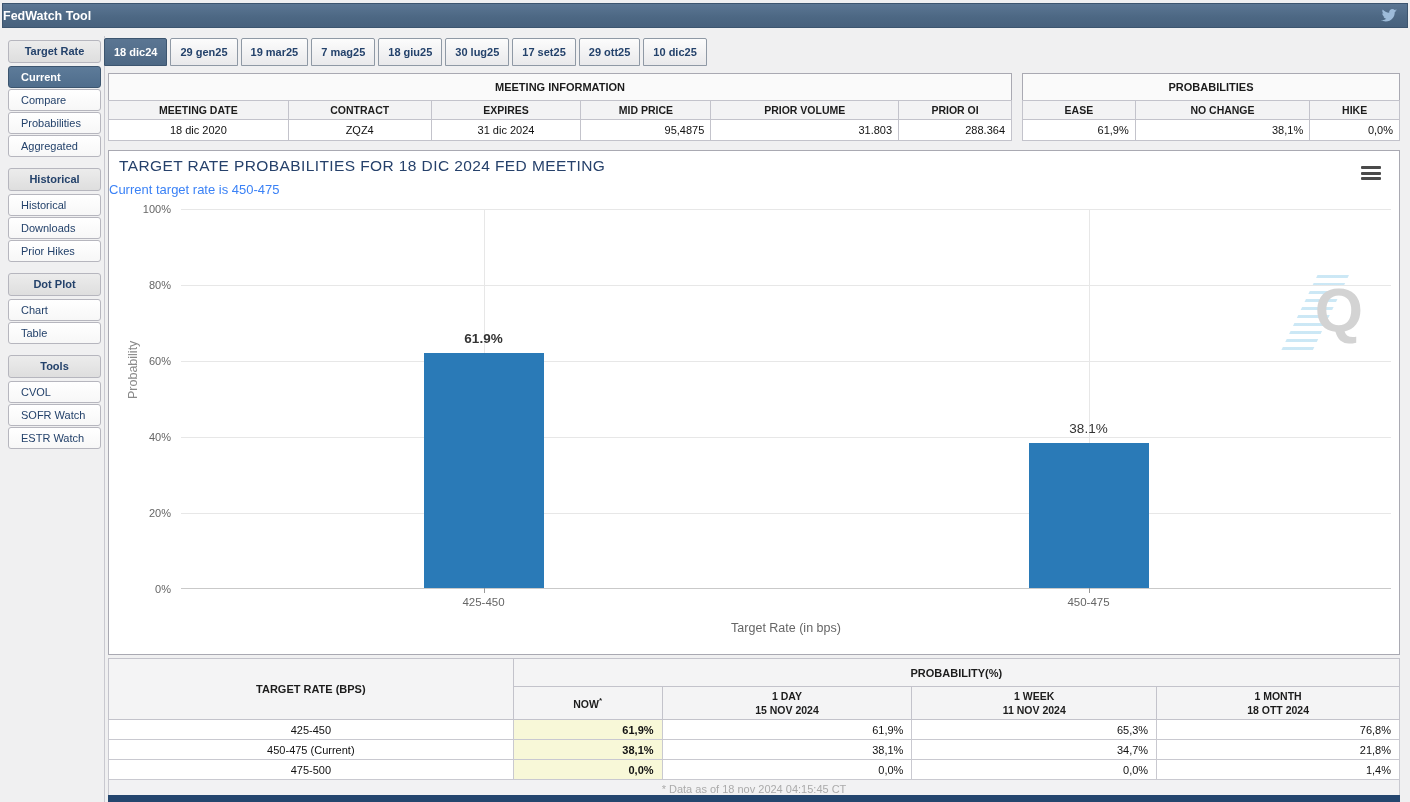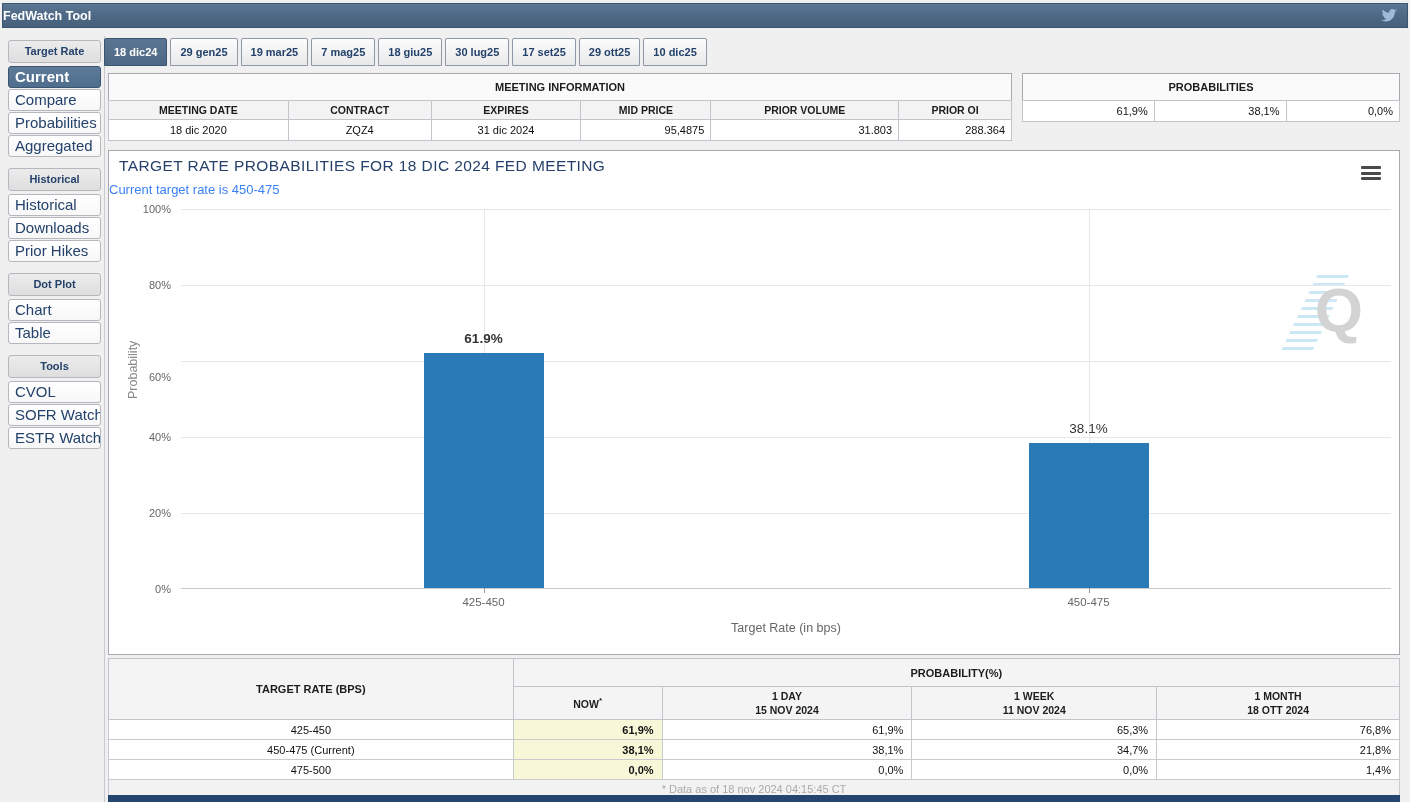--- a/index.html
+++ b/index.html
@@ -26,22 +26,22 @@
   .side-header {
     background:linear-gradient(#ececec,#dedede);
     border:1px solid #b6b6be; border-radius:3px;
     height:23px; line-height:21px; text-align:center;
     font-weight:bold; font-size:11px; color:#24426b;
     margin-bottom:3px;
   }
   .side-item {
     background:linear-gradient(#ffffff,#f7f7f7);
     border:1px solid #b6b6be; border-radius:3px;
-    height:22px; line-height:20px; padding-left:6px;
-    font-size:15px; color:#24426b; margin-bottom:1px; cursor:pointer;
+    height:22px; line-height:20px; padding-left:12px;
+    font-size:11px; color:#24426b; margin-bottom:1px; cursor:pointer;
     white-space:nowrap; overflow:hidden;
   }
   .side-item.selected {
     background:linear-gradient(#5d7b99,#4f6d8c);
     border-color:#3c556f; color:#fff; font-weight:bold;
   }
   .side-gap { height:10px; }
   .v-divider { position:absolute; left:104px; top:36px; bottom:0; width:1px; background:#c9c9d0; }
   
   .tabs { position:absolute; left:104px; top:38px; height:28px; display:flex; }
@@ -213,20 +213,25 @@
   </tr>
 </tbody>
   </table>
 
 <table class="infotable" style="left:1022px; width:378px;">
   <tbody>
       <tr class="t-title">
         <td colspan="3">PROBABILITIES</td>
       </tr>
   <tr>
+    <th style="width:113px">EASE</th>
+    <th style="width:175px">NO CHANGE</th>
+    <th style="width:90px">HIKE</th>
+  </tr>
+  <tr>
     <td class="val r">61,9%</td>
     <td class="val r">38,1%</td>
     <td class="val r">0,0%</td>
   </tr>
 </tbody>
   </table>
 
 <div class="chart-panel">
   <div class="chart-title">TARGET RATE PROBABILITIES FOR 18 DIC 2024 FED MEETING</div>
   <div class="hamburger">
@@ -240,21 +245,21 @@
     <div class="watermark">
       <div class="stripes"></div>
         <div class="q">Q</div>
     </div>
   <div class="ytick-label" style="top: 380px;">0%</div>
       <div class="hgrid" style="top: 304px;"></div>
       <div class="ytick-label" style="top: 304px;">20%</div>
       <div class="hgrid" style="top: 228px;"></div>
       <div class="ytick-label" style="top: 228px;">40%</div>
       <div class="hgrid" style="top: 152px;"></div>
-      <div class="ytick-label" style="top: 168px; text-align: center;">60%</div>
+      <div class="ytick-label" style="top: 152px; text-align: center;">60%</div>
       <div class="hgrid" style="top: 76px;"></div>
       <div class="ytick-label" style="top: 76px;">80%</div>
       <div class="hgrid" style="top: 0px;"></div>
       <div class="ytick-label" style="top: 0px;">100%</div>
       <div class="vgrid" style="left: 302.5px;"></div>
       <div class="bar" style="left: 242.5px; height: 235.22px; background: rgb(42, 122, 183);"></div>
       <div class="bar-label" style="left: 302.5px; bottom: 242.22px; font-weight: bold;">61.9%</div>
       <div class="xtick-mark" style="left: 302.5px;"></div>
       <div class="xtick-label" style="left: 302.5px;">425-450</div>
       <div class="vgrid" style="left: 907.5px;"></div>

